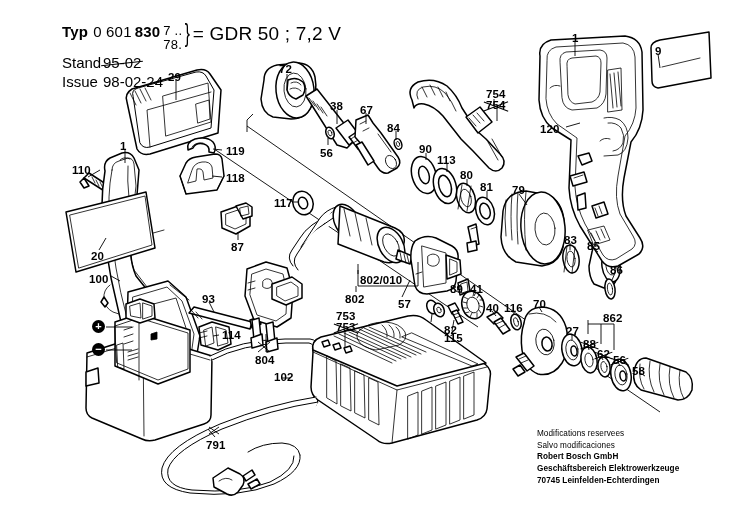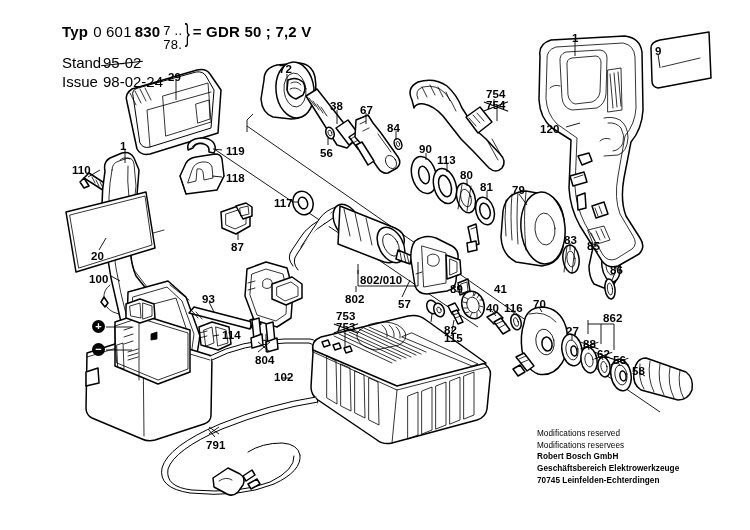--- a/index.html
+++ b/index.html
@@ -47,21 +47,21 @@
     line-height: 1.05;
     margin-right: 1px;
   }
   .brace {
     font-size: 25px;
     line-height: .82;
     font-weight: 300;
     margin: -1px 2px 0 0;
     transform: scaleX(.62);
   }
-  .typ-eq { font-weight: bold; font-size: 15px; margin-left: -1px;}
+  .typ-eq { font-weight: normal; font-size: 19px; margin-left: -1px;}
   .stand, .issue {
     display: flex;
     font-size: 15px;
     margin-top: 4px;
     white-space: nowrap;
   }
   .stand .k, .issue .k { width: 41px; }
   .struck {
     position: relative;
     display: inline-block;
@@ -647,21 +647,21 @@
       <div class="lbl" style="left: 486px; top: 100px;"><span class="xstruck">754</span></div>
       <div class="lbl" style="left: 572px; top: 33px;"><span>1</span></div>
       <div class="lbl" style="left: 655px; top: 46px;"><span>9</span></div>
       <div class="lbl" style="left: 540px; top: 124px;"><span>120</span></div>
       <div class="lbl" style="left: 274px; top: 198px;"><span>117</span></div>
       <div class="lbl" style="left: 231px; top: 242px;"><span>87</span></div>
       <div class="lbl" style="left: 360px; top: 275px;"><span>802/010</span></div>
       <div class="lbl" style="left: 345px; top: 294px;"><span>802</span></div>
       <div class="lbl" style="left: 398px; top: 299px;"><span>57</span></div>
       <div class="lbl" style="left: 450px; top: 284px;"><span>89</span></div>
-      <div class="lbl" style="left: 470px; top: 284px; margin-left: 24px;"><span>41</span></div>
+      <div class="lbl" style="left: 470px; top: 284px;"><span>41</span></div>
       <div class="lbl" style="left: 486px; top: 303px;"><span>40</span></div>
       <div class="lbl" style="left: 504px; top: 303px;"><span>116</span></div>
       <div class="lbl" style="left: 533px; top: 299px;"><span>70</span></div>
       <div class="lbl" style="left: 444px; top: 325px; text-align: center;"><span>82</span></div>
       <div class="lbl" style="left: 444px; top: 333px;"><span>115</span></div>
       <div class="lbl" style="left: 564px; top: 235px;"><span>83</span></div>
       <div class="lbl" style="left: 587px; top: 241px;"><span>85</span></div>
       <div class="lbl" style="left: 610px; top: 265px;"><span>86</span></div>
       <div class="lbl" style="left: 566px; top: 326px;"><span>27</span></div>
       <div class="lbl" style="left: 603px; top: 313px;"><span>862</span></div>
@@ -672,20 +672,20 @@
       <div class="lbl" style="left: 202px; top: 294px;"><span>93</span></div>
       <div class="lbl" style="left: 222px; top: 330px;"><span>114</span></div>
       <div class="lbl" style="left: 336px; top: 311px;"><span>753</span></div>
       <div class="lbl" style="left: 336px; top: 322px;"><span class="xstruck">753</span></div>
       <div class="lbl" style="left: 255px; top: 355px;"><span>804</span></div>
       <div class="lbl" style="left: 274px; top: 372px;"><span>102</span></div>
       <div class="lbl" style="left: 206px; top: 440px;"><span>791</span></div>
     </div>
 
   <div class="footer">
-    <div>Modifications reserved</div>
     <div>Modifications reservees</div>
+    <div>Salvo modificaciones</div>
     <div class="b">Robert Bosch GmbH</div>
     <div class="b">Geschäftsbereich Elektrowerkzeuge</div>
     <div class="b">70745 Leinfelden-Echterdingen</div>
   </div>
 
 </div>
 
 </body></html>

